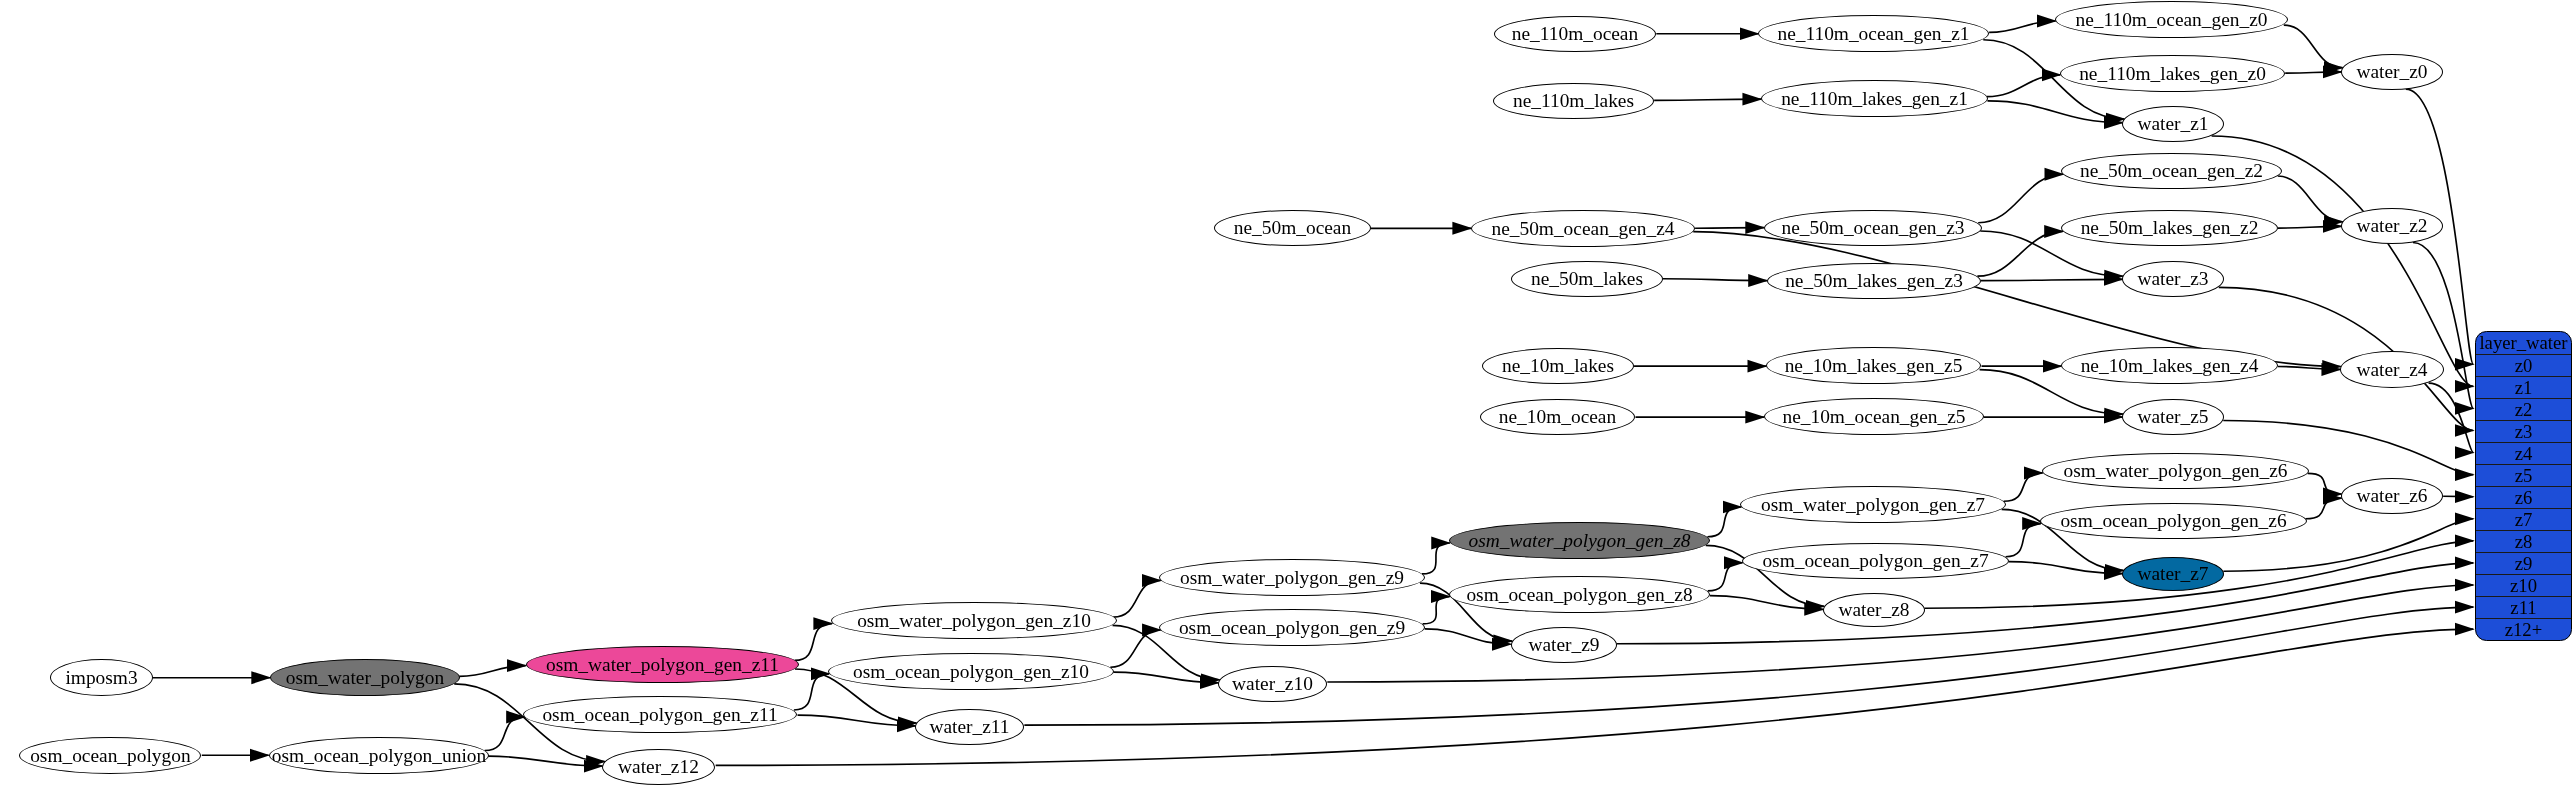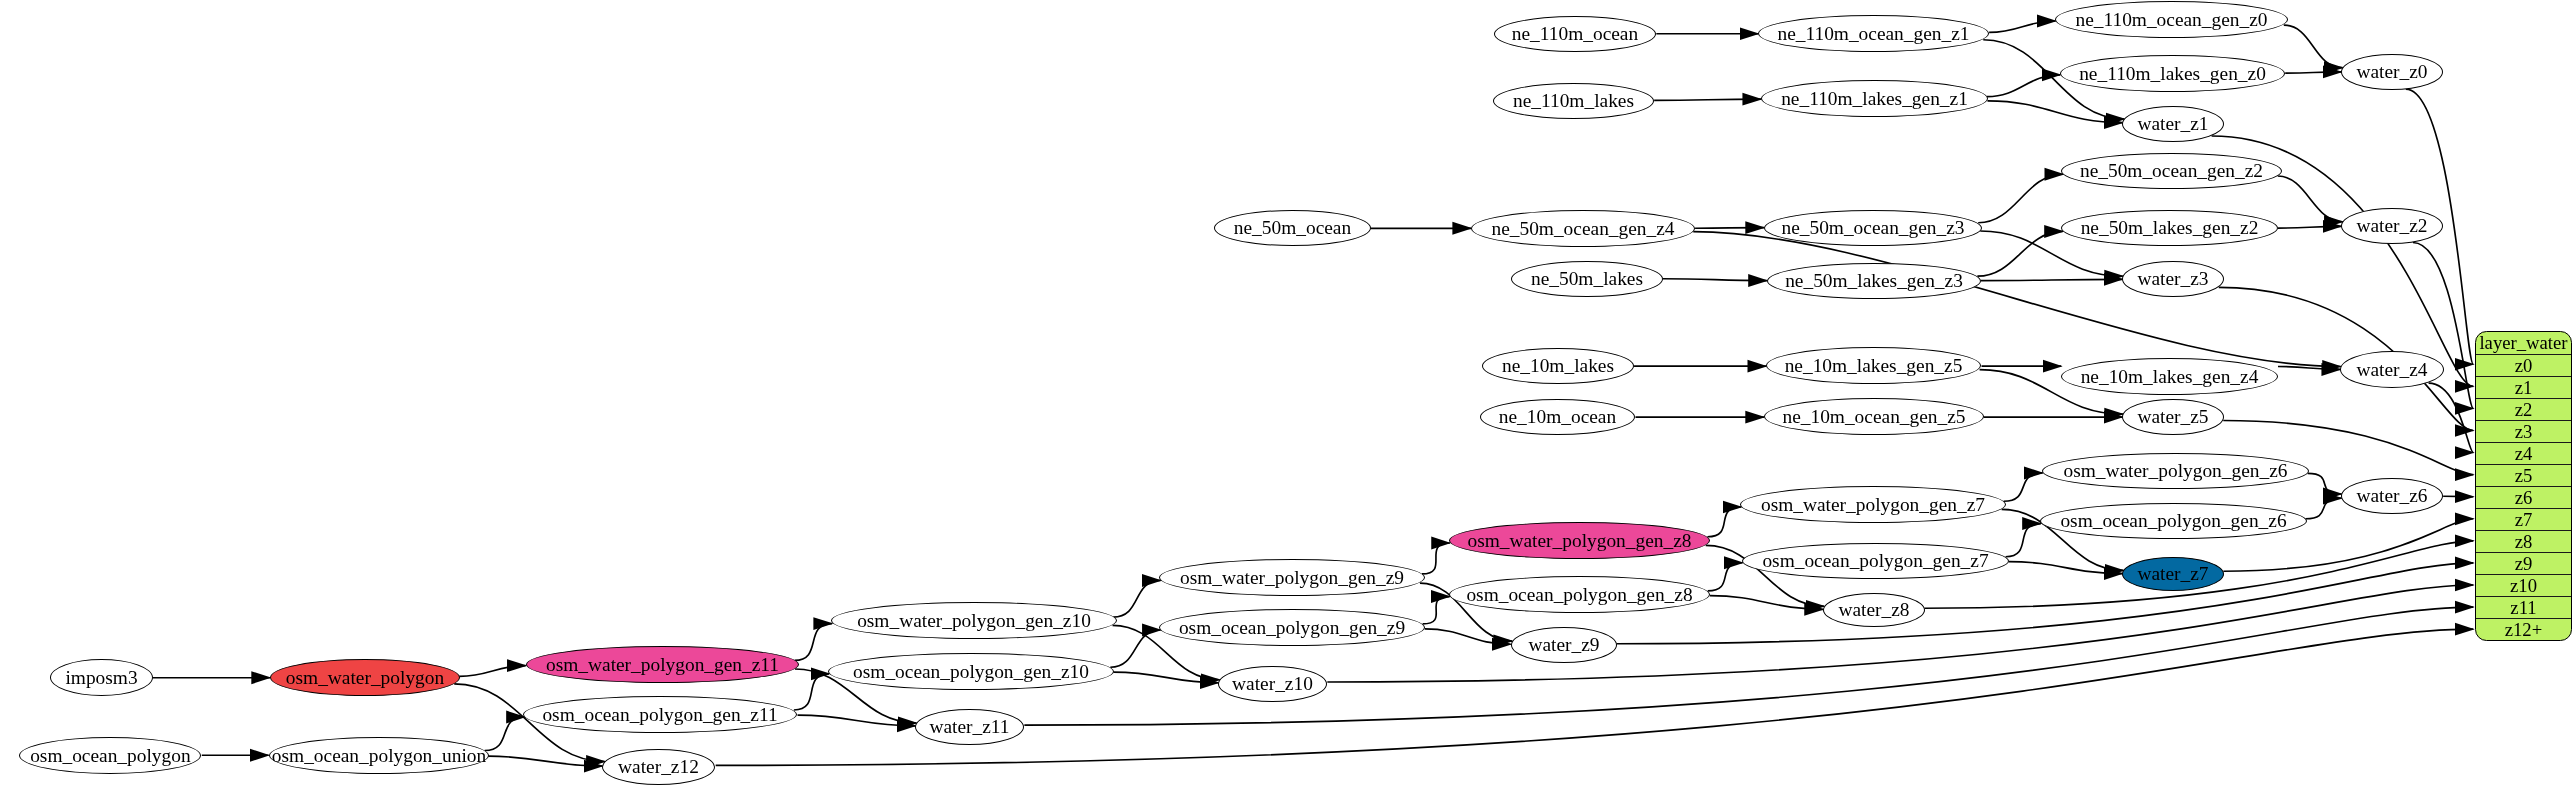--- a/index.html
+++ b/index.html
@@ -106,50 +106,50 @@
       <div class="node" style="left: 1471px; top: 210px; width: 224px; height: 37px; background: rgb(255, 255, 255); border-color: rgb(0, 0, 0);">ne_50m_ocean_gen_z4</div>
       <div class="node" style="left: 1764px; top: 210px; width: 218px; height: 36px; background: rgb(255, 255, 255); border-color: rgb(0, 0, 0);">ne_50m_ocean_gen_z3</div>
       <div class="node" style="left: 2061px; top: 153px; width: 221px; height: 36px; background: rgb(255, 255, 255); border-color: rgb(0, 0, 0); text-align: right;">ne_50m_ocean_gen_z2</div>
       <div class="node" style="left: 1511px; top: 261px; width: 152px; height: 36px; background: rgb(255, 255, 255); border-color: rgb(0, 0, 0); text-align: center;">ne_50m_lakes</div>
       <div class="node" style="left: 1767px; top: 263px; width: 214px; height: 36px; background: rgb(255, 255, 255); border-color: rgb(0, 0, 0);">ne_50m_lakes_gen_z3</div>
       <div class="node" style="left: 2061px; top: 210px; width: 217px; height: 36px; background: rgb(255, 255, 255); border-color: rgb(0, 0, 0);">ne_50m_lakes_gen_z2</div>
       <div class="node" style="left: 2341px; top: 208px; width: 102px; height: 36px; background: rgb(255, 255, 255); border-color: rgb(0, 0, 0);">water_z2</div>
       <div class="node" style="left: 2122px; top: 261px; width: 102px; height: 36px; background: rgb(255, 255, 255); border-color: rgb(0, 0, 0);">water_z3</div>
       <div class="node" style="left: 1482px; top: 348px; width: 152px; height: 36px; background: rgb(255, 255, 255); border-color: rgb(0, 0, 0);">ne_10m_lakes</div>
       <div class="node" style="left: 1766px; top: 347px; width: 215px; height: 37px; background: rgb(255, 255, 255); border-color: rgb(0, 0, 0);">ne_10m_lakes_gen_z5</div>
-      <div class="node" style="left: 2061px; top: 358px; width: 217px; height: 37px; background: rgb(255, 255, 255); border-color: rgb(0, 0, 0);">ne_10m_lakes_gen_z4</div>
+      <div class="node" style="left: 2061px; top: 347px; width: 217px; height: 37px; background: rgb(255, 255, 255); border-color: rgb(0, 0, 0);">ne_10m_lakes_gen_z4</div>
       <div class="node" style="left: 2340px; top: 351px; width: 104px; height: 37px; background: rgb(255, 255, 255); border-color: rgb(0, 0, 0);">water_z4</div>
       <div class="node" style="left: 1480px; top: 399px; width: 155px; height: 36px; background: rgb(255, 255, 255); border-color: rgb(0, 0, 0);">ne_10m_ocean</div>
       <div class="node" style="left: 1764px; top: 398px; width: 220px; height: 37px; background: rgb(255, 255, 255); border-color: rgb(0, 0, 0);">ne_10m_ocean_gen_z5</div>
       <div class="node" style="left: 2122px; top: 399px; width: 102px; height: 36px; background: rgb(255, 255, 255); border-color: rgb(0, 0, 0);">water_z5</div>
       <div class="node" style="left: 2042px; top: 453px; width: 267px; height: 36px; background: rgb(255, 255, 255); border-color: rgb(0, 0, 0);">osm_water_polygon_gen_z6</div>
       <div class="node" style="left: 2040px; top: 503px; width: 267px; height: 36px; background: rgb(255, 255, 255); border-color: rgb(0, 0, 0); font-family: Liberation Serif, serif;">osm_ocean_polygon_gen_z6</div>
       <div class="node" style="left: 2341px; top: 478px; width: 102px; height: 36px; background: rgb(255, 255, 255); border-color: rgb(0, 0, 0);">water_z6</div>
       <div class="node" style="left: 1740px; top: 486px; width: 266px; height: 37px; background: rgb(255, 255, 255); border-color: rgb(0, 0, 0);">osm_water_polygon_gen_z7</div>
       <div class="node" style="left: 1742px; top: 543px; width: 267px; height: 36px; background: rgb(255, 255, 255); border-color: rgb(0, 0, 0);">osm_ocean_polygon_gen_z7</div>
       <div class="node" style="left: 2122px; top: 557px; width: 102px; height: 34px; background: #0369a1; border-color: rgb(0, 0, 0);">water_z7</div>
-      <div class="node" style="left: 1449px; top: 522px; width: 261px; height: 37px; background: #ec4899; border-color: rgb(0, 0, 0);">osm_water_polygon_gen_z8</div>
+      <div class="node" style="left: 1449px; top: 522px; width: 261px; height: 37px; background: #737373; border-color: rgb(0, 0, 0); font-style: italic;">osm_water_polygon_gen_z8</div>
       <div class="node" style="left: 1449px; top: 576px; width: 261px; height: 37px; background: rgb(255, 255, 255); border-color: rgb(0, 0, 0);">osm_ocean_polygon_gen_z8</div>
       <div class="node" style="left: 1823px; top: 593px; width: 102px; height: 34px; background: rgb(255, 255, 255); border-color: rgb(0, 0, 0);">water_z8</div>
       <div class="node" style="left: 1159px; top: 559px; width: 266px; height: 37px; background: rgb(255, 255, 255); border-color: rgb(0, 0, 0);">osm_water_polygon_gen_z9</div>
       <div class="node" style="left: 1159px; top: 609px; width: 266px; height: 37px; background: rgb(255, 255, 255); border-color: rgb(0, 0, 0);">osm_ocean_polygon_gen_z9</div>
       <div class="node" style="left: 1511px; top: 627px; width: 106px; height: 36px; background: rgb(255, 255, 255); border-color: rgb(0, 0, 0);">water_z9</div>
       <div class="node" style="left: 831px; top: 602px; width: 286px; height: 37px; background: rgb(255, 255, 255); border-color: rgb(0, 0, 0);">osm_water_polygon_gen_z10</div>
       <div class="node" style="left: 828px; top: 653px; width: 286px; height: 37px; background: rgb(255, 255, 255); border-color: rgb(0, 0, 0);">osm_ocean_polygon_gen_z10</div>
       <div class="node" style="left: 1218px; top: 666px; width: 109px; height: 36px; background: rgb(255, 255, 255); border-color: rgb(0, 0, 0);">water_z10</div>
       <div class="node" style="left: 526px; top: 646px; width: 273px; height: 37px; background: #ec4899; border-color: rgb(0, 0, 0);">osm_water_polygon_gen_z11</div>
       <div class="node" style="left: 523px; top: 696px; width: 274px; height: 37px; background: rgb(255, 255, 255); border-color: rgb(0, 0, 0);">osm_ocean_polygon_gen_z11</div>
       <div class="node" style="left: 915px; top: 709px; width: 109px; height: 36px; background: rgb(255, 255, 255); border-color: rgb(0, 0, 0);">water_z11</div>
       <div class="node" style="left: 602px; top: 749px; width: 113px; height: 36px; background: rgb(255, 255, 255); border-color: rgb(0, 0, 0);">water_z12</div>
-      <div class="node" style="left: 270px; top: 659px; width: 190px; height: 37px; background: #ef4444; border-color: rgb(0, 0, 0);">osm_water_polygon</div>
+      <div class="node" style="left: 270px; top: 659px; width: 190px; height: 37px; background: #737373; border-color: rgb(0, 0, 0);">osm_water_polygon</div>
       <div class="node" style="left: 50px; top: 659px; width: 103px; height: 37px; background: rgb(255, 255, 255); border-color: rgb(0, 0, 0);">imposm3</div>
       <div class="node" style="left: 19.4px; top: 737px; width: 182px; height: 37px; background: rgb(255, 255, 255); border-color: rgb(0, 0, 0);">osm_ocean_polygon</div>
       <div class="node" style="left: 269px; top: 737px; width: 220px; height: 37px; background: rgb(255, 255, 255); border-color: rgb(0, 0, 0);">osm_ocean_polygon_union</div>
     </div>
-  <div id="record-table" style="left: 2475px; top: 331px; width: 97px; background: #bef264; border-color: rgb(0, 0, 0);">
+  <div id="record-table" style="left: 2475px; top: 331px; width: 97px; background: #1d4ed8; border-color: rgb(0, 0, 0);">
       <div class="thead" style="height: 22px;">layer_water</div>
       <div class="trow" style="height: 22px;">z0</div>
       <div class="trow" style="height: 22px;">z1</div>
       <div class="trow" style="height: 22px;">z2</div>
       <div class="trow" style="height: 22px;">z3</div>
       <div class="trow" style="height: 22px;">z4</div>
       <div class="trow" style="height: 22px;">z5</div>
       <div class="trow" style="height: 22px;">z6</div>
       <div class="trow" style="height: 22px;">z7</div>
       <div class="trow" style="height: 22px;">z8</div>

